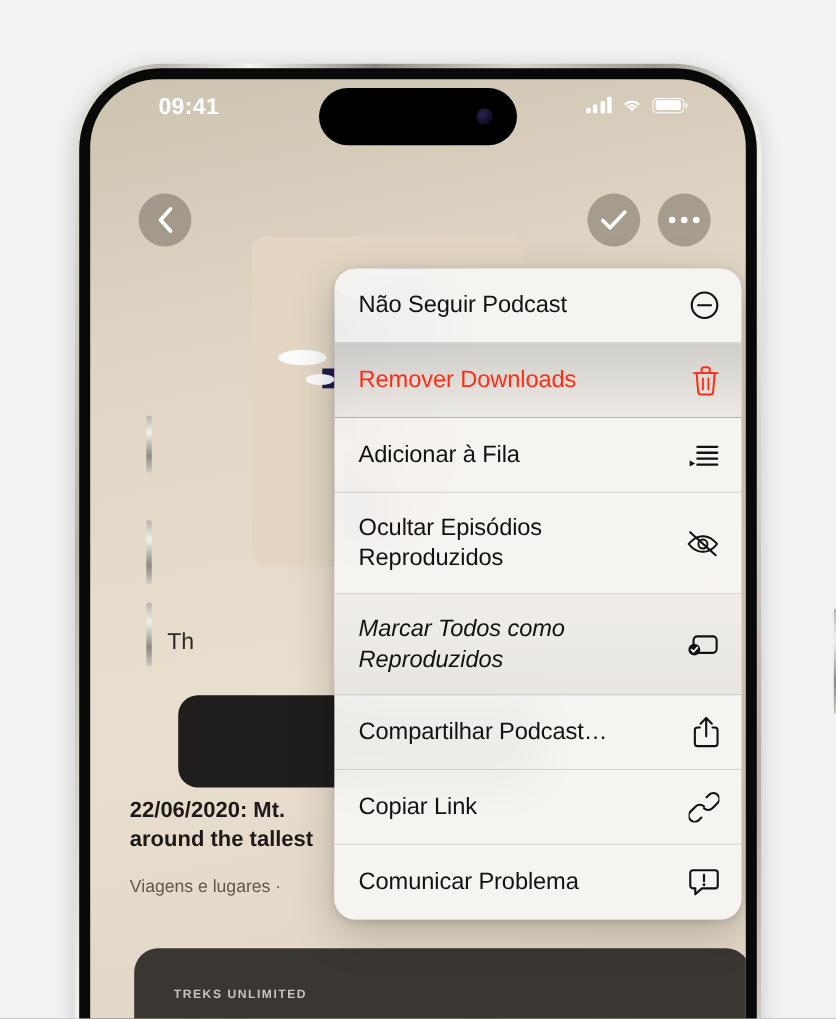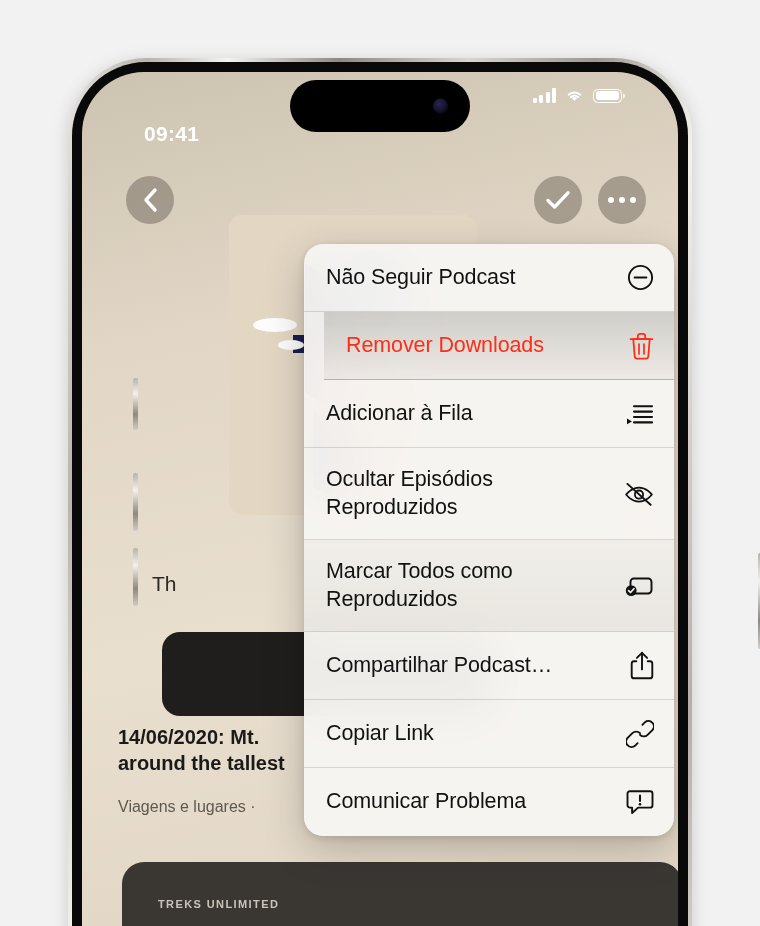--- a/index.html
+++ b/index.html
@@ -40,21 +40,20 @@
 
   
   .status-bar {
     position:absolute; left:0; top:0; width:100%; height:62px;
     display:flex; align-items:center; color:#fff;
   }
   .status-time {
     position:absolute; left:62px; top:14px;
     font-size:21px; font-weight:700; letter-spacing:.3px;
     color:#ffffff;
-    margin-top:36px;
   }
   .dynamic-island {
     position:absolute; left:50%; transform:translateX(-50%); top:8px;
     width:180px; height:52px; border-radius:26px; background:#000;
   }
   .island-cam {
     position:absolute; right:22px; top:50%; transform:translateY(-50%);
     width:15px; height:15px; border-radius:50%;
     background:radial-gradient(circle at 40% 35%,#2a2550 0%,#14112c 55%,#000 100%);
   }
@@ -140,23 +139,23 @@
   }
   .ctx-item:last-child { border-bottom:none; }
   .ctx-item .lbl {
     flex:1; font-size:21.5px; color:#121212; line-height:1.26;
     letter-spacing:-.1px; padding-right:12px;
   }
   .ctx-item .ic { width:30px; flex:0 0 30px; display:flex;
                   align-items:center; justify-content:flex-end; }
   .ctx-item.destructive .lbl { color:#ff2d15; }
   .ctx-item.highlight { background:linear-gradient(180deg,
-      rgba(176,174,170,.55) 0%, rgba(196,193,187,.45) 55%, rgba(214,211,204,.3) 100%);margin-left:20px; }
+      rgba(176,174,170,.55) 0%, rgba(196,193,187,.45) 55%, rgba(214,211,204,.3) 100%); }
   .ctx-item.shade { background:linear-gradient(180deg,
-      rgba(236,233,227,.6) 0%, rgba(222,219,212,.55) 100%); }
+      rgba(236,233,227,.6) 0%, rgba(222,219,212,.55) 100%);font-style:italic; }
   .ctx-item.two-line { min-height:92px; }
 </style>
 </head>
 <body>
 
 <div id="stage">
 
   <div class="phone-frame">
     <div class="phone-bezel"></div>
 
@@ -187,21 +186,21 @@
             <polygon points="84,196 120,214 84,214" fill="#1d1c4e"></polygon>
           </g>
         </svg>
       </div>
 
       <div class="bg-title">Th</div>
 
       <div class="dark-box"></div>
 
       <div class="ep-title">
-        <span>14/06/2020: Mt.</span><br>
+        <span>22/06/2020: Mt.</span><br>
         <span>around the tallest</span>
       </div>
 
       <div class="ep-meta">Viagens e lugares ·</div>
 
       <div class="promo-card">
         <div class="promo-label">TREKS UNLIMITED</div>
       </div>
 
       <div class="status-bar">

